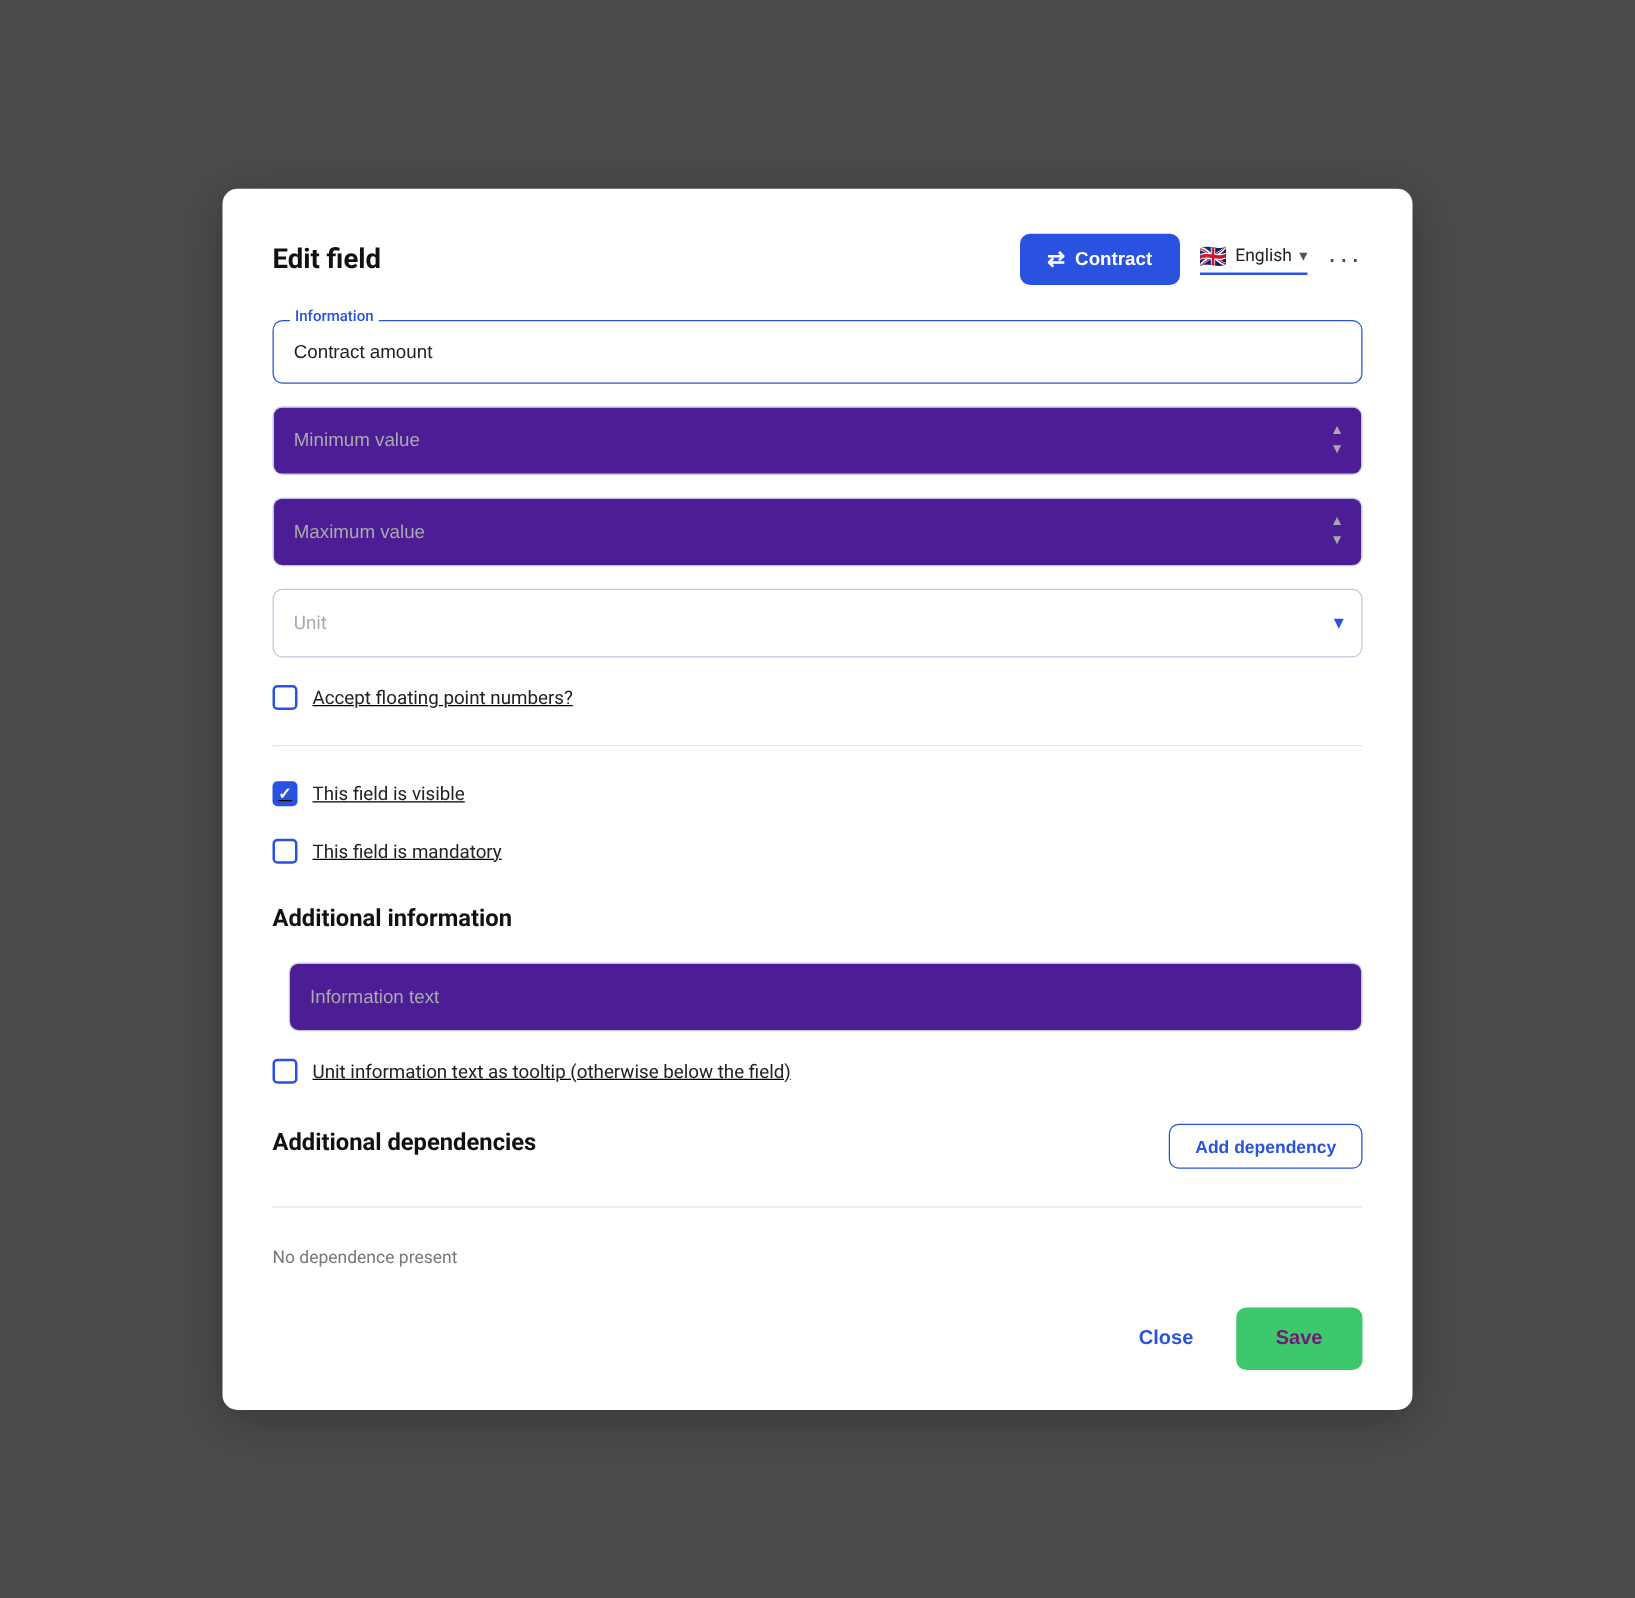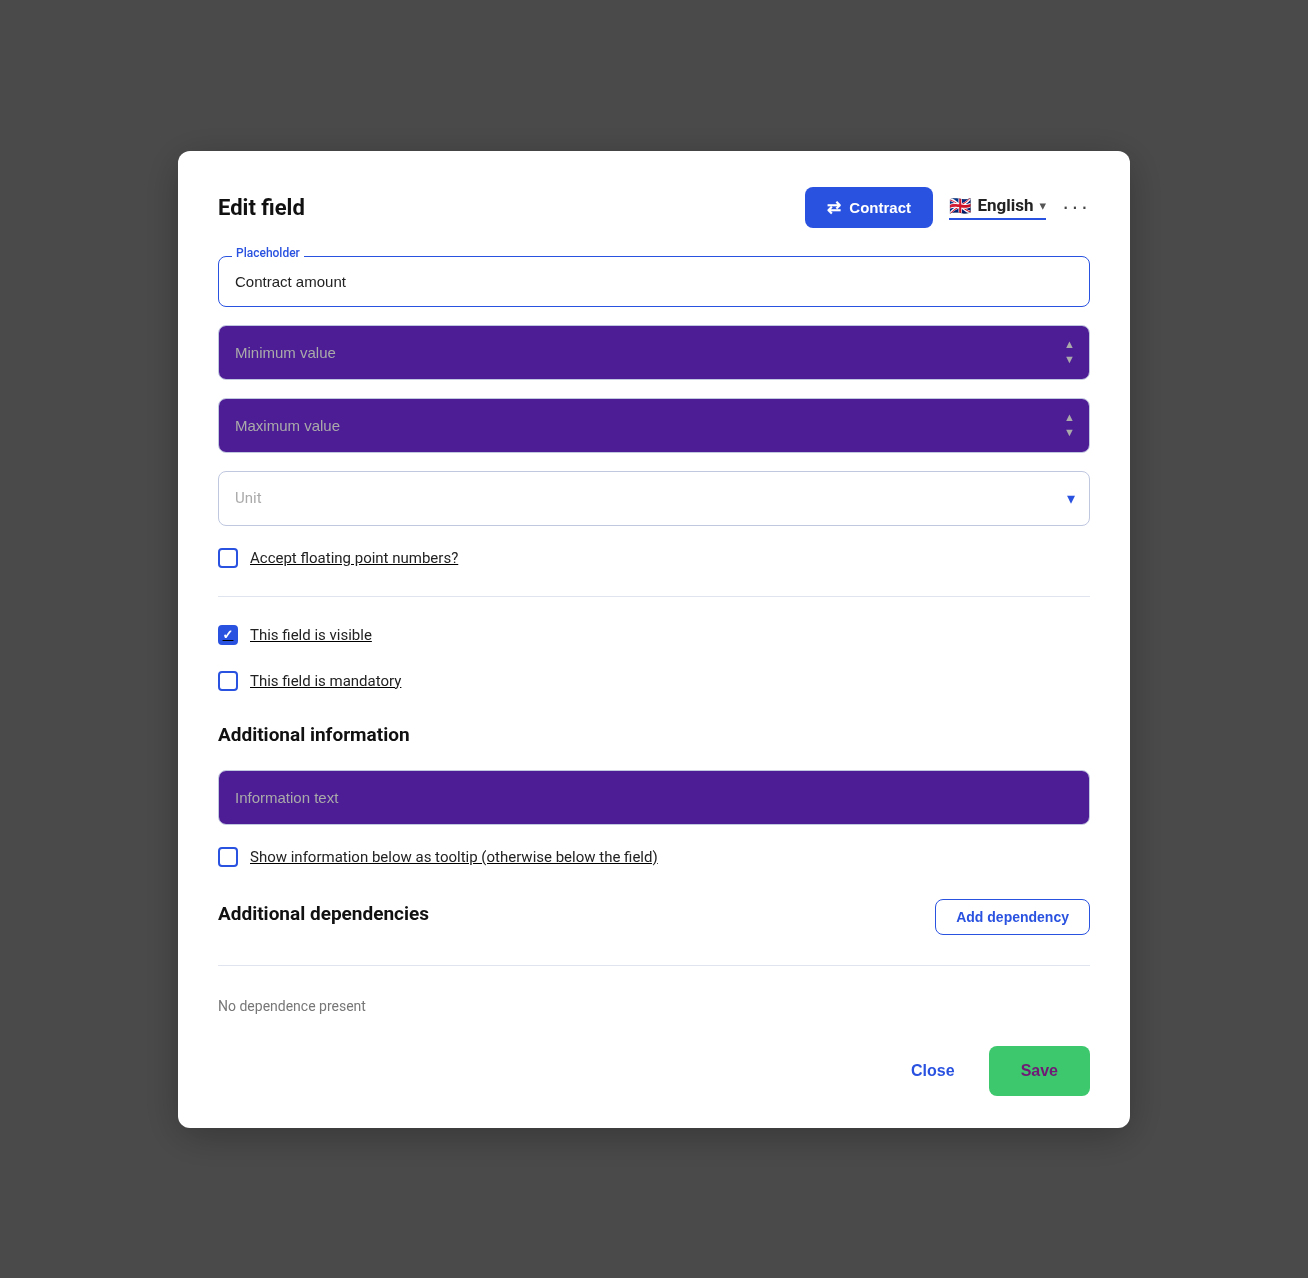--- a/index.html
+++ b/index.html
@@ -65,23 +65,23 @@
       align-items: center;
       gap: 6px;
       cursor: pointer;
       border-bottom: 2px solid #2a52e0;
       padding-bottom: 2px;
     }
     .flag-icon {
       font-size: 18px;
     }
     .language-label {
-      font-size: 17px;
+      font-size: 14px;
       color: #222;
-      font-weight: 700;
+      font-weight: 400;
       text-align: right;
     }
     .chevron-down {
       color: #555;
       font-size: 13px;
     }
     .more-btn {
       background: none;
       border: none;
       cursor: pointer;
@@ -294,21 +294,21 @@
         </div>
         <button class="more-btn">
           <span>···</span>
         </button>
       </div>
     </div>
 
     <div class="form-section">
 
       <div class="field-group">
-        <span class="field-label-floating">Placeholder</span>
+        <span class="field-label-floating">Information</span>
         <input class="text-input" type="text" value="Contract amount" style="">
       </div>
 
       <div class="number-input-wrap">
         <input class="number-input" type="number" placeholder="Minimum value" style="">
         <div class="spinner-btns">
           <button class="spinner-btn">▲</button>
           <button class="spinner-btn">▼</button>
         </div>
       </div>
@@ -341,27 +341,27 @@
         <span class="checkbox-label">This field is visible</span>
       </div>
 
       <div class="checkbox-row">
         <div class="custom-checkbox"></div>
         <span class="checkbox-label">This field is mandatory</span>
       </div>
 
       <h3 class="section-heading" style="margin-top:10px;">Additional information</h3>
 
-      <div class="number-input-wrap" style="border-color:#c0c8e0;">
+      <div class="number-input-wrap" style="border-color:#c0c8e0;margin-left:13px;">
         <input class="number-input" type="text" style="padding: 18px 16px; color: rgb(170, 170, 170);" placeholder="Information text">
       </div>
 
       <div class="checkbox-row">
         <div class="custom-checkbox"></div>
-        <span class="checkbox-label">Show information below as tooltip (otherwise below the field)</span>
+        <span class="checkbox-label">Unit information text as tooltip (otherwise below the field)</span>
       </div>
 
       <div class="section-row" style="margin-top:10px;">
         <h3 class="section-heading" style="margin-top:0;">Additional dependencies</h3>
         <button class="add-dependency-btn">Add dependency</button>
       </div>
       <hr class="divider">
       <p class="no-dependence">No dependence present</p>
 
     </div>

